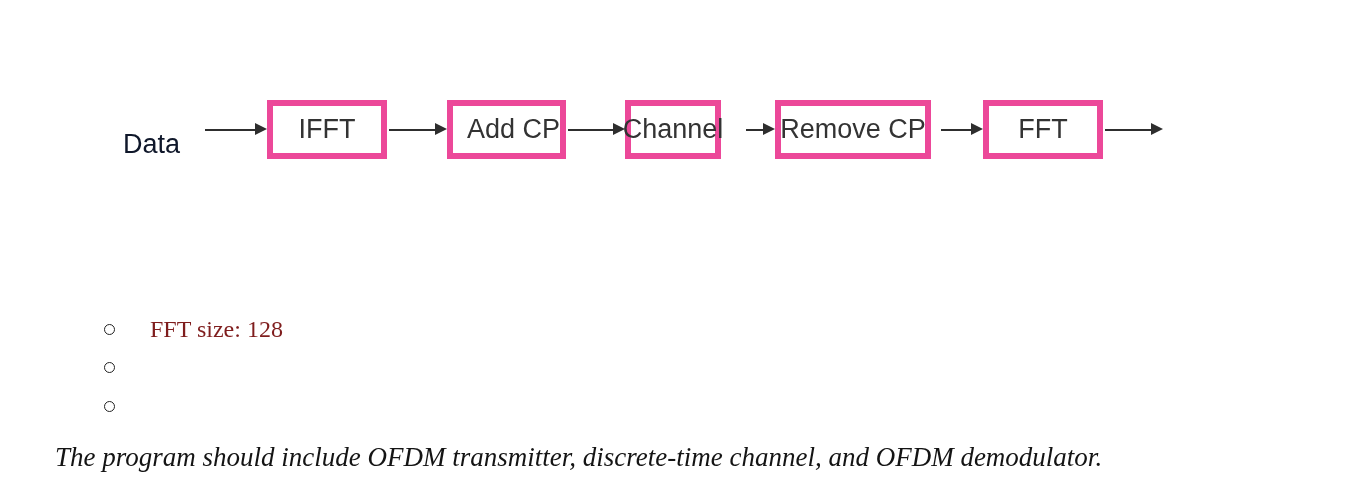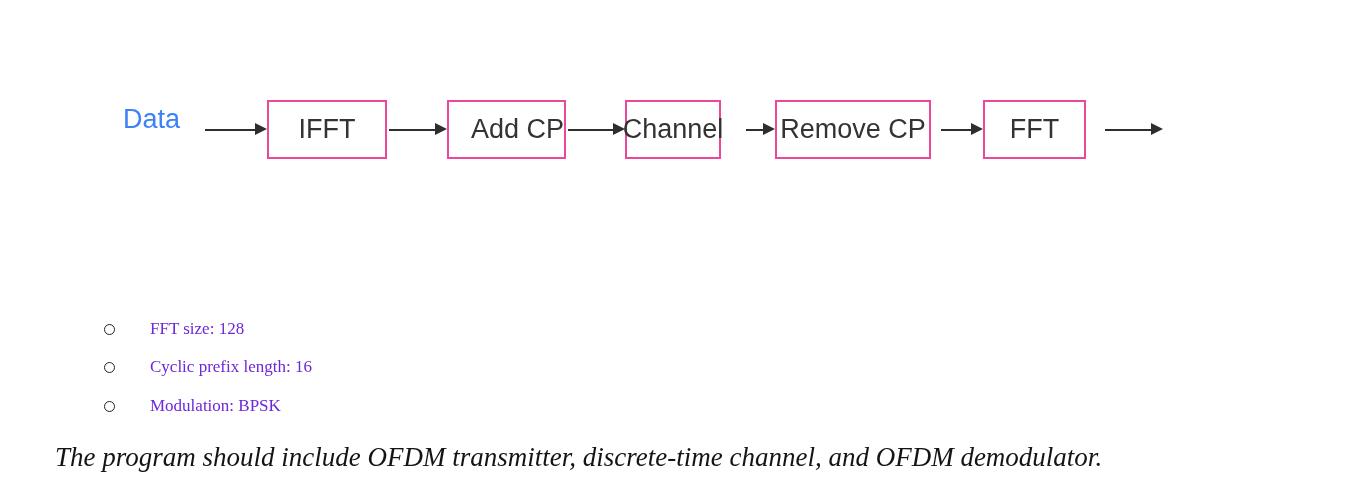--- a/index.html
+++ b/index.html
@@ -21,50 +21,50 @@
     white-space: nowrap;
   }
   .intro  { left: 55px; top: 31px; }
   .task   { left: 55px; top: 253px; }
   .footer { left: 55px; top: 440px; font-style: italic; }
 
   
   .diagram { position: absolute; left: 0; top: 0; width: 100%; height: 100%; }
   .flow-label {
     position: absolute;
-    top: 90px;
+    top: 115px;
     height: 59px;
     display: flex;
     align-items: center;
     font-family: "Liberation Sans", "DejaVu Sans", sans-serif;
     font-size: 27px;
-    color: #3b82f6;
+    color: #0f172a;
     white-space: nowrap;
   }
   .flow-label.source { left: 123px; }
   .flow-label.sink   { left: 1178px; }
   .block {
     position: absolute;
     top: 100px;
     height: 59px;
-    border: 2px solid #ec4899;
+    border: 6px solid #ec4899;
     background: #ffffff;
     display: flex;
     align-items: center;
     justify-content: center;
     font-family: "Liberation Sans", "DejaVu Sans", sans-serif;
     font-size: 27px;
     color: #333333;
     white-space: nowrap;
   }
   .b1 { left: 267px; width: 120px; }
   .b2 { left: 447px; width: 119px; justify-content: flex-end; }
   .b3 { left: 625px; width: 96px; }
   .b4 { left: 775px; width: 156px; }
-  .b5 { left: 983px; width: 103px; }
+  .b5 { left: 983px; width: 120px; }
 
   .flow-arrow { position: absolute; top: 119px; height: 21px; }
   .flow-arrow::before {
     content: "";
     position: absolute;
     left: 0; right: 8px; top: 9.5px;
     height: 2px;
     background: #2e2e2e;
   }
   .flow-arrow::after {
@@ -98,22 +98,22 @@
     display: inline-block;
     width: 11px;
     height: 11px;
     border: 1.5px solid #222222;
     border-radius: 50%;
     margin-right: 35px;
     flex: 0 0 auto;
   }
   .param-label {
     font-family: "Liberation Serif", "DejaVu Serif", serif;
-    font-size: 17px;
-    color: #6d28d9;
+    font-size: 24px;
+    color: #7f1d1d;
     white-space: nowrap;
   }
 </style>
 </head>
 <body>
 
 <div class="page">
 
 
   <div class="diagram">
@@ -148,23 +148,21 @@
   </div>
 
 
   <div>
     <div class="param-row r1">
       <span class="bullet"></span>
       <span class="param-label">FFT size: 128</span>
     </div>
     <div class="param-row r2">
       <span class="bullet"></span>
-      <span class="param-label">Cyclic prefix length: 16</span>
     </div>
     <div class="param-row r3">
       <span class="bullet"></span>
-      <span class="param-label">Modulation: BPSK</span>
     </div>
   </div>
 
   <p class="text footer">The program should include OFDM transmitter, discrete-time channel, and OFDM demodulator.</p>
 
 </div>
 
 </body></html>

